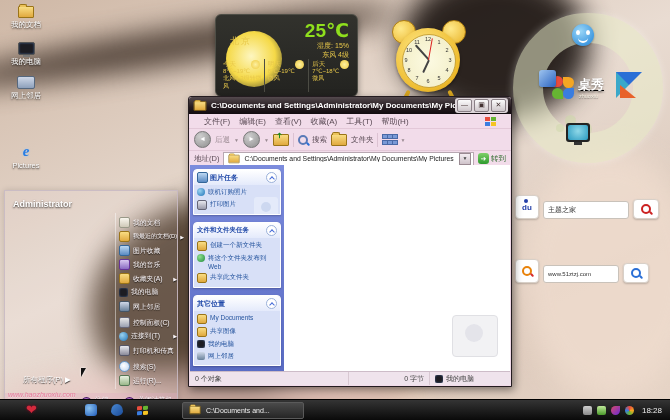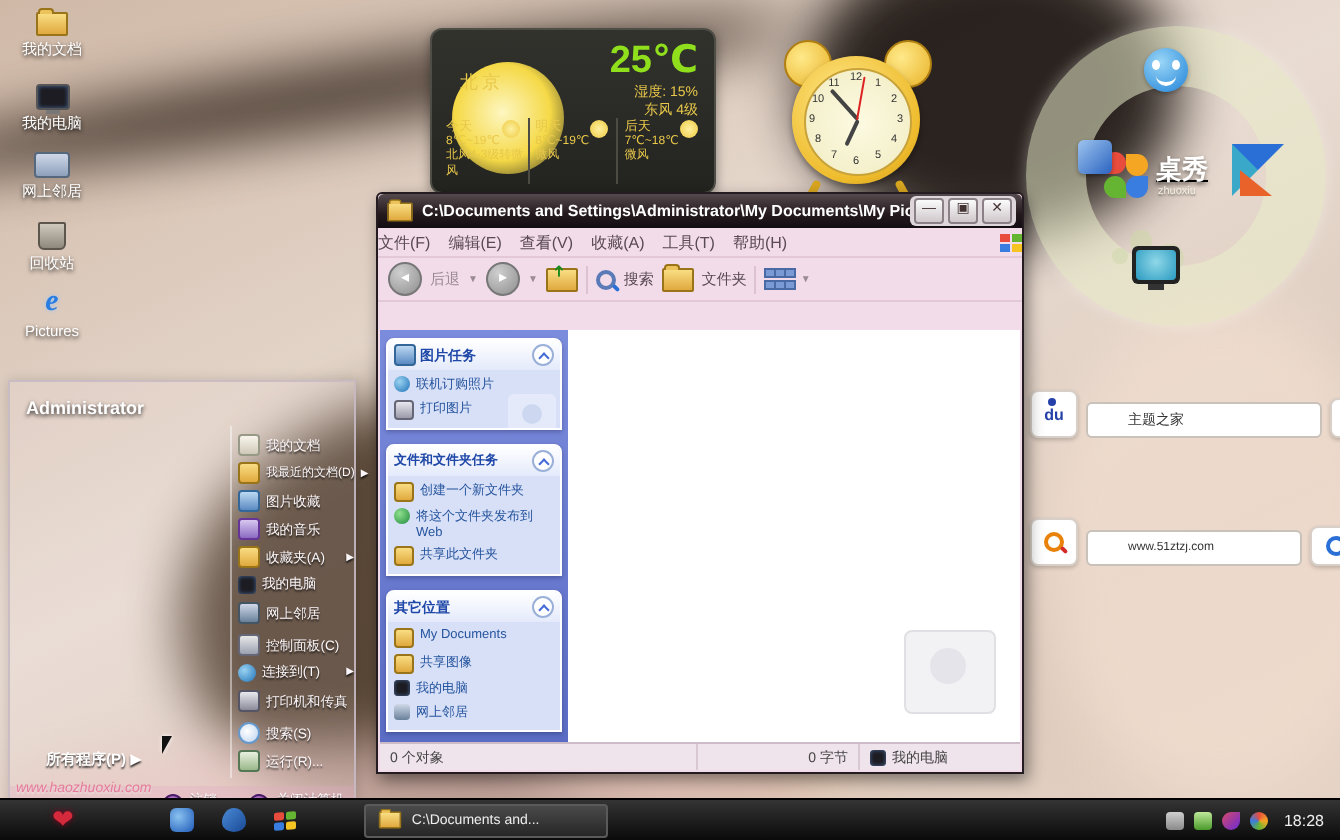--- a/index.html
+++ b/index.html
@@ -72,40 +72,40 @@
   .klogo .ko{position:absolute;left:4px;bottom:0;width:0;height:0;border-bottom:13px solid #e8622a;
     border-right:16px solid transparent;}
   .moni{position:absolute;width:24px;height:19px;background:#222;border-radius:3px;padding:2px;box-sizing:border-box;}
   .moni .scr{width:100%;height:100%;border-radius:2px;background:radial-gradient(circle at 50% 40%,#8fd8e8,#2a9ac0);}
   .moni::after{content:"";position:absolute;left:8px;bottom:-3px;width:8px;height:3px;background:#333;}
   
   .sbar{position:absolute;display:flex;align-items:flex-end;gap:4px;}
   .slogo{width:22px;height:22px;background:#fff;border:1px solid #d8d0c8;border-radius:4px;
     display:flex;align-items:center;justify-content:center;box-shadow:0 1px 2px rgba(0,0,0,.2);}
   .sbar input{height:16px;border:1px solid #c9c2ba;border-radius:3px;background:#fff;
-    font-size:7px;padding:0 20px;color:#333;outline:none;}
+    font-size:7px;padding:0 4px;color:#333;outline:none;}
   .sbtn{width:24px;height:18px;background:#fff;border:1px solid #d8d0c8;border-radius:4px;
     display:flex;align-items:center;justify-content:center;box-shadow:0 1px 2px rgba(0,0,0,.2);cursor:pointer;}
   .mag{display:inline-block;width:6px;height:6px;border:2px solid #c22;border-radius:50%;position:relative;}
   .mag::after{content:"";position:absolute;width:4px;height:2px;background:inherit;border-radius:1px;
     right:-4px;bottom:-2px;transform:rotate(45deg);background:#c22;}
   .mag.blue{border-color:#2a6fd6;}  .mag.blue::after{background:#2a6fd6;}
   .mag.orange{border-color:#e8820a;}.mag.orange::after{background:#d62a2a;}
   .du{color:#2540a8;font-weight:bold;font-size:8px;position:relative;}
   .du::before{content:"";position:absolute;left:2px;top:-4px;width:4px;height:4px;border-radius:50%;background:#2540a8;}
   
   #win{left:188px;top:96px;width:322px;height:289px;background:#f2dcea;border:1px solid #241c20;
     border-radius:3px 3px 0 0;box-shadow:2px 3px 8px rgba(0,0,0,.45);}
   #titlebar{height:17px;background:linear-gradient(#544a4e,#241a1e 60%,#120c10);border-radius:3px 3px 0 0;
     display:flex;align-items:center;padding:0 3px;color:#fff;}
   #titlebar .t{flex:1;font-size:8px;font-weight:bold;white-space:nowrap;overflow:hidden;margin-left:3px;}
   #winbtns{display:flex;gap:2px;background:#ded6da;border-radius:3px;padding:1px 2px;}
   #winbtns span{width:13px;height:11px;background:linear-gradient(#fbfbfb,#cfc7cb);border:1px solid #8a8086;
     border-radius:2px;font-size:7px;line-height:10px;text-align:center;color:#433;cursor:pointer;}
-  #menubar{height:14px;display:flex;align-items:center;gap:9px;padding:0 0;font-size:8px;color:#5a4a55;
+  #menubar{height:14px;display:flex;align-items:center;gap:9px;padding:0 15px;font-size:8px;color:#5a4a55;
     border-bottom:1px solid #e3c8d8;}
   #menubar .flag{margin-left:auto;display:grid;grid-template-columns:5px 5px;grid-gap:1px;}
   #menubar .flag i{width:5px;height:4px;display:block;}
   #toolbar{height:21px;display:flex;align-items:center;gap:4px;padding:0 5px;border-bottom:1px solid #e3c8d8;font-size:7.5px;color:#9a8a92;}
   .navcirc{width:15px;height:15px;border-radius:50%;background:radial-gradient(circle at 35% 30%,#cfcfcf,#8e8e8e);
     border:1px solid #777;color:#fff;font-size:8px;line-height:14px;text-align:center;}
   .tsep{width:1px;height:14px;background:#dcc2d2;}
   .darr{font-size:5px;color:#9a8a92;}
   .upfolder{position:relative;display:inline-block;width:14px;height:10px;background:linear-gradient(#f9dd83,#e0a93e);
     border:1px solid #9a7418;border-radius:1px;}
@@ -162,21 +162,21 @@
   .si.fold{background:linear-gradient(#f9dd83,#e0a93e);border:0.5px solid #9a7418;}
   .si.pict{background:linear-gradient(#bcd8f2,#5a8ac2);border:0.5px solid #369;}
   .si.music{background:linear-gradient(#d8c8f0,#8a6ac2);border:0.5px solid #639;}
   .si.comp{background:#1c1c22;box-shadow:inset 0 0 2px #4a6a9a;}
   .si.netw{background:linear-gradient(#cfd8e8,#68809a);border:0.5px solid #456;}
   .si.ctrl{background:linear-gradient(#e8e8e8,#9aa0b0);border:0.5px solid #667;}
   .si.conn{background:radial-gradient(circle at 35% 35%,#9ad2f0,#1e72b8);border-radius:50%;}
   .si.print{background:linear-gradient(#e8e8ee,#8a8a9a);border:0.5px solid #556;}
   .si.srch{background:radial-gradient(circle at 40% 40%,#fff,#bcd2ee);border:1px solid #69c;border-radius:50%;}
   .si.run{background:linear-gradient(#e8f0e0,#9ab88a);border:0.5px solid #575;}
-  #allprog{position:absolute;left:18px;bottom:28px;color:#fff;font-size:7.5px;font-weight:bold;
+  #allprog{position:absolute;left:18px;bottom:28px;color:#fff;font-size:7.5px;font-weight:normal;
     text-shadow:0 1px 1px rgba(0,0,0,.8);cursor:pointer;}
   #smbottom{position:absolute;left:0;right:0;bottom:0;height:20px;background:rgba(225,170,195,.30);
     display:flex;align-items:center;gap:10px;padding-left:76px;}
   .smbtn{display:flex;align-items:center;gap:3px;color:#fdf8fb;font-size:6.8px;
     text-shadow:0 1px 1px rgba(0,0,0,.7);cursor:pointer;}
   .smbtn i{width:10px;height:10px;border-radius:50%;background:radial-gradient(circle at 35% 30%,#c08ad0,#6a2a8a);
     border:1px solid #4a1a6a;display:inline-block;}
   .cursor{position:absolute;left:76px;bottom:36px;width:0;height:0;border-left:5px solid #111;
     border-bottom:9px solid transparent;filter:drop-shadow(0 0 1px #fff);}
   
@@ -219,24 +219,20 @@
     <span>我的文档</span>
   </div>
   <div class="dicon" style="left:2px;top:42px;">
     <span class="img pc"></span>
     <span>我的电脑</span>
   </div>
   <div class="dicon" style="left:2px;top:76px;">
     <span class="img net"></span>
     <span>网上邻居</span>
   </div>
-  <div class="dicon" style="left:2px;top:111px;">
-    <span class="img bin"></span>
-    <span>回收站</span>
-  </div>
   <div class="dicon" style="left:2px;top:143px;">
     <span class="img ie">e</span>
     <span>Pictures</span>
   </div>
 
   <div id="weather" class="abs">
     <span class="sun"></span>
     <span class="city">北京</span>
     <span class="temp">25℃</span>
     <span class="hum">湿度: 15%</span>
@@ -443,20 +439,32 @@
       <span class="grid9">
           <i></i>
           <i></i>
           <i></i>
           <i></i>
           <i></i>
           <i></i>
         </span>
       <span class="darr">▼</span>
     </div>
+    <div id="addrbar">
+      <span>地址(D)</span>
+      <span id="addrbox">
+        <span class="folder" style="transform:scale(.7);"></span>
+        <span class="p">C:\Documents and Settings\Administrator\My Documents\My Pictures</span>
+        <span class="dd">▼</span>
+      </span>
+      <span class="gobtn">
+        <b>➜</b>
+        <span>转到</span>
+      </span>
+    </div>
     <div id="main">
       <div id="taskpane">
         <div class="panel">
           <div class="phead">
             <span class="ic pict si pict" style="width:9px;height:9px;border-radius:2px;background:linear-gradient(#bcd8f2,#5a8ac2);"></span>
             <span>图片任务</span>
               <span class="sp"></span>
             <span class="chev"></span>
           </div>
           <div class="pbody">

